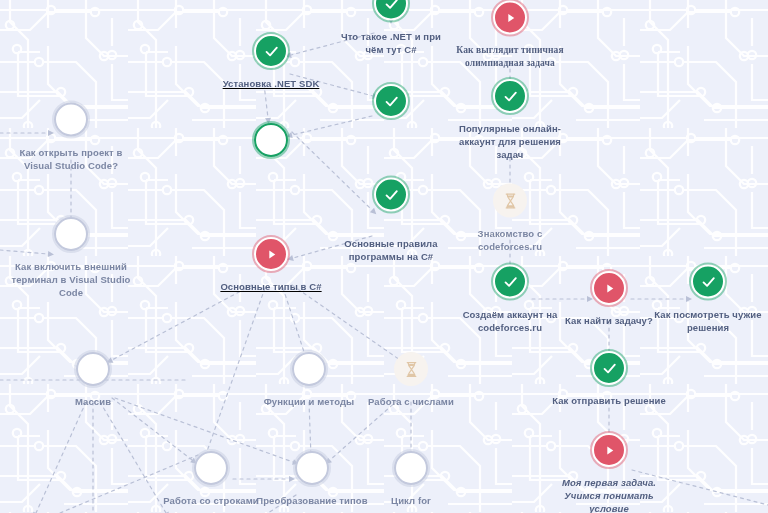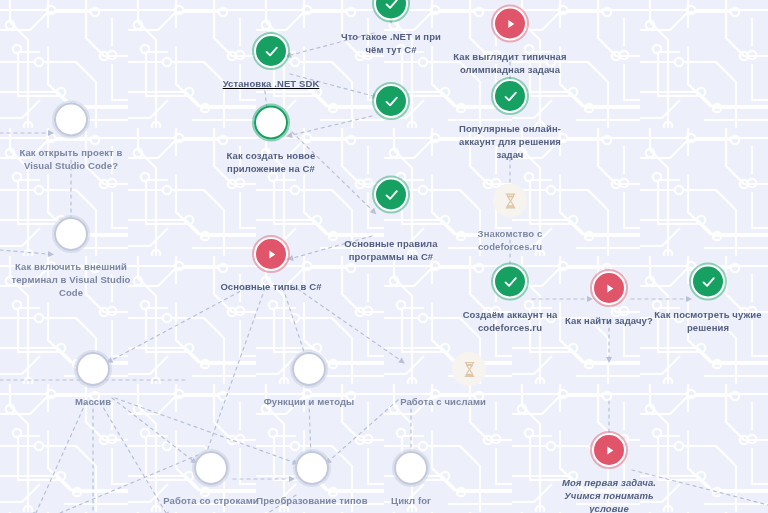--- a/index.html
+++ b/index.html
@@ -174,21 +174,21 @@
         <div class="circle done">
           <span class="glyph">
             <svg width="17" height="17" viewBox="0 0 24 24" fill="none" stroke="#ffffff" stroke-width="2.6" stroke-linecap="round" stroke-linejoin="round">
               <path d="M5 12.5 L10 17.5 L19.5 6.5"></path>
             </svg>
           </span>
         </div>
         <div class="label">Что такое .NET и при
 чём тут C#</div>
       </div>
-      <div class="node" style="left: 510px; top: 41px;">
+      <div class="node" style="left: 510px; top: 35px; font-family: Liberation Serif, serif;">
         <div class="circle video">
           <span class="glyph">
             <svg width="15" height="15" viewBox="0 0 24 24">
               <path d="M8.5 5.5 L18 12 L8.5 18.5 Z" fill="#ffffff"></path>
             </svg>
           </span>
         </div>
         <div class="label">Как выглядит типичная
 олимпиадная задача</div>
       </div>
@@ -220,22 +220,20 @@
           </span>
         </div>
         <div class="label">Популярные онлайн-
 аккаунт для решения
 задач</div>
       </div>
       <div class="node" style="left: 271px; top: 140px;">
         <div class="circle current">
           <span class="glyph"></span>
         </div>
-        <div class="label">Как создать новое
-приложение на C#</div>
       </div>
       <div class="node" style="left: 71px; top: 137px;">
         <div class="circle locked">
           <span class="glyph"></span>
         </div>
         <div class="label muted">Как открыть проект в
 Visual Studio Code?</div>
       </div>
       <div class="node" style="left: 510px; top: 218px;">
         <div class="circle pending">
@@ -264,21 +262,21 @@
 программы на C#</div>
       </div>
       <div class="node" style="left: 71px; top: 258px;">
         <div class="circle locked">
           <span class="glyph"></span>
         </div>
         <div class="label muted">Как включить внешний
 терминал в Visual Studio
 Code</div>
       </div>
-      <div class="node" style="left: 271px; top: 265px;">
+      <div class="node" style="left: 271px; top: 265px; text-decoration: underline;">
         <div class="circle video">
           <span class="glyph">
             <svg width="15" height="15" viewBox="0 0 24 24">
               <path d="M8.5 5.5 L18 12 L8.5 18.5 Z" fill="#ffffff"></path>
             </svg>
           </span>
         </div>
         <div class="label">Основные типы в C#</div>
       </div>
       <div class="node" style="left: 510px; top: 299px;">
@@ -318,34 +316,44 @@
           <span class="glyph"></span>
         </div>
         <div class="label muted">Массив</div>
       </div>
       <div class="node" style="left: 309px; top: 380px;">
         <div class="circle locked">
           <span class="glyph"></span>
         </div>
         <div class="label muted">Функции и методы</div>
       </div>
-      <div class="node" style="left: 411px; top: 380px; align-items: flex-end;">
+      <div class="node" style="left: 411px; top: 380px;">
         <div class="circle pending">
           <span class="glyph">
             <svg width="15" height="17" viewBox="0 0 20 24" fill="none" stroke="#e0c6a6" stroke-width="1.8" stroke-linecap="round" stroke-linejoin="round">
               <path d="M4 2.2 H16 M4 21.8 H16"></path>
               <path d="M5.4 2.8 C5.4 8, 10 10.5, 10 12 C10 13.5, 5.4 16, 5.4 21.2"></path>
               <path d="M14.6 2.8 C14.6 8, 10 10.5, 10 12 C10 13.5, 14.6 16, 14.6 21.2"></path>
               <path d="M6.2 19.6 H13.8" stroke-width="3.4"></path>
               <path d="M7.4 5.6 H12.6" stroke-width="2.6"></path>
             </svg>
           </span>
         </div>
         <div class="label muted">Работа с числами</div>
       </div>
+      <div class="node" style="left: 609px; top: 379px;">
+        <div class="circle done">
+          <span class="glyph">
+            <svg width="17" height="17" viewBox="0 0 24 24" fill="none" stroke="#ffffff" stroke-width="2.6" stroke-linecap="round" stroke-linejoin="round">
+              <path d="M5 12.5 L10 17.5 L19.5 6.5"></path>
+            </svg>
+          </span>
+        </div>
+        <div class="label">Как отправить решение</div>
+      </div>
       <div class="node" style="left: 211px; top: 479px;">
         <div class="circle locked">
           <span class="glyph"></span>
         </div>
         <div class="label muted">Работа со строками</div>
       </div>
       <div class="node" style="left: 312px; top: 479px; justify-content: center;">
         <div class="circle locked">
           <span class="glyph"></span>
         </div>

